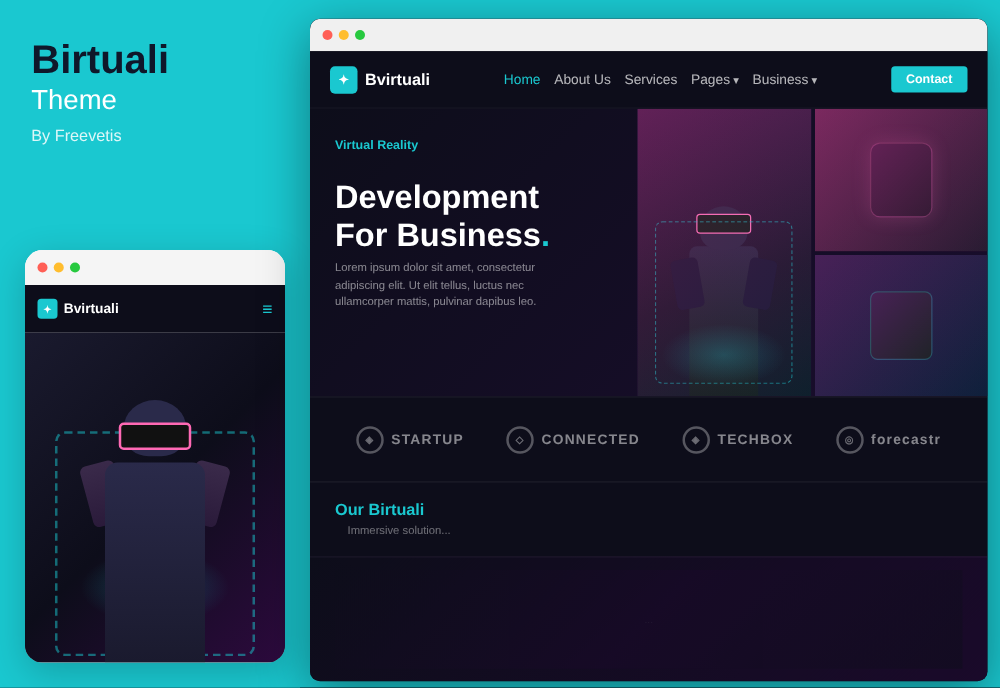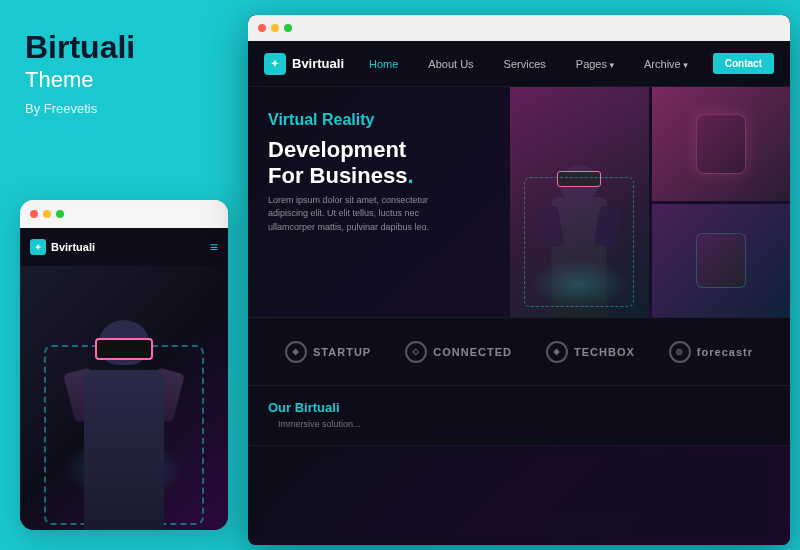--- a/index.html
+++ b/index.html
@@ -225,21 +225,21 @@
     .site-logo-icon {
       width: 22px; height: 22px;
       background: #1ac8d0;
       border-radius: 4px;
       display: flex; align-items: center; justify-content: center;
       font-size: 10px; color: #fff;
     }
     .site-nav-links {
       display: flex;
       align-items: center;
-      gap: 30px;
+      gap: 11px;
     }
     .nav-link {
       color: rgba(255,255,255,0.7);
       font-size: 11px;
       cursor: pointer;
     }
     .nav-link.active { color: #1ac8d0; }
     .nav-link.has-arrow::after {
       content: ' ▾';
       font-size: 9px;
@@ -262,27 +262,27 @@
       position: relative;
       overflow: hidden;
     }
     .hero-content {
       padding: 24px 20px;
       width: 260px;
       z-index: 2;
     }
     .hero-tag {
       color: #1ac8d0;
-      font-size: 16px;
+      font-size: 10px;
       font-weight: 600;
-      margin-bottom: 8px;
+      margin-bottom: 20px;
     }
     .hero-title {
       color: #fff;
-      font-size: 22px;
+      font-size: 26px;
       font-weight: 900;
       line-height: 1.2;
       margin-bottom: 4px;
     }
     .hero-title .dot {
       color: #1ac8d0;
     }
     .hero-desc {
       color: rgba(255,255,255,0.5);
       font-size: 9px;
@@ -446,21 +446,21 @@
   <div class="site-nav">
     <div class="site-logo">
       <div class="site-logo-icon">✦</div>
       <span>Bvirtuali</span>
     </div>
     <div class="site-nav-links">
       <span class="nav-link active">Home</span>
       <span class="nav-link">About Us</span>
       <span class="nav-link">Services</span>
       <span class="nav-link has-arrow">Pages</span>
-      <span class="nav-link has-arrow">Archive</span>
+      <span class="nav-link has-arrow">Business</span>
     </div>
     <div class="nav-contact-btn">Contact</div>
   </div>
 
   <div class="hero-section">
     <div class="hero-content">
       <div class="hero-tag">Virtual Reality</div>
       <div class="hero-title">
         <span>Development</span><br>
         <span>For Business</span><span class="dot">.</span>

